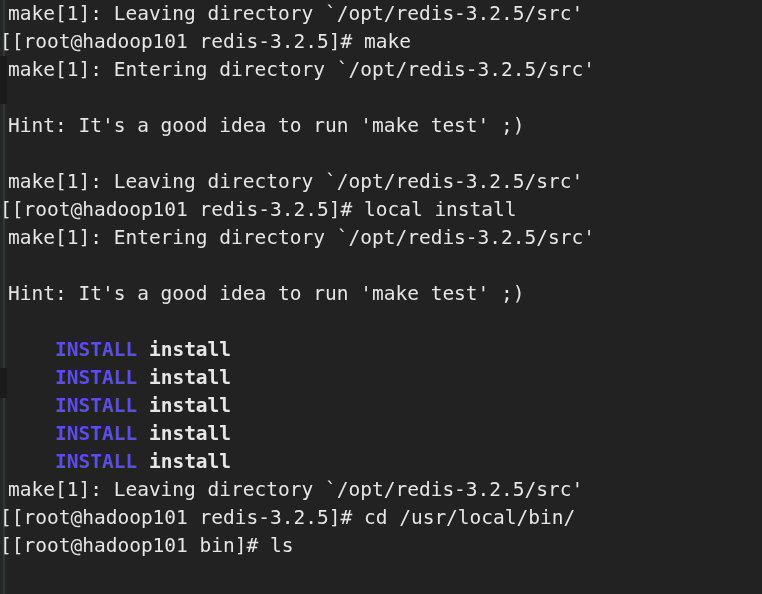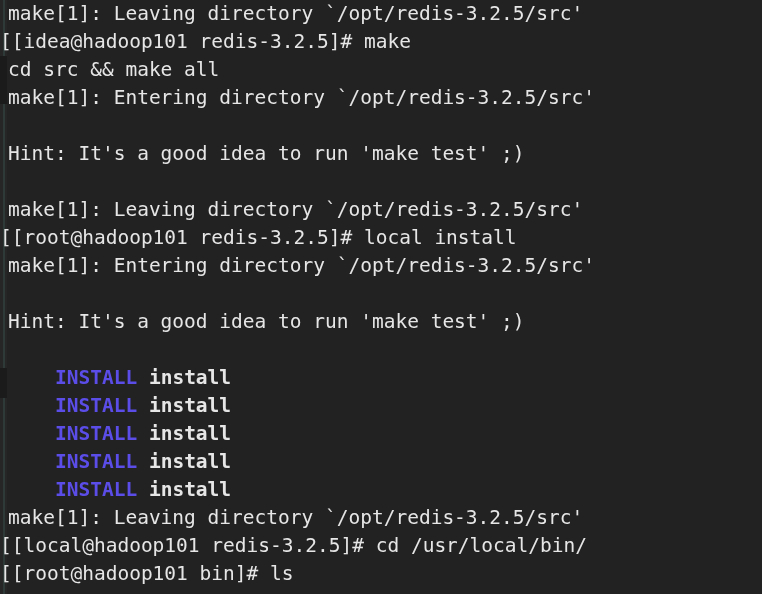--- a/index.html
+++ b/index.html
@@ -100,35 +100,34 @@
 <div id="terminal">
 
   <div id="gutter">
     <div id="gutter-rule"></div>
     <div id="gutter-thumb"></div>
     <div id="gutter-thumb2"></div>
   </div>
 
   <div id="screen">
       <div class="line">make[1]: Leaving directory `/opt/redis-3.2.5/src'</div>
-      <div class="line flush">[[idea@hadoop101 redis-3.2.5]# make</div>
-      <div class="line">cd src &amp;&amp; make all</div>
+      <div class="line flush">[[root@hadoop101 redis-3.2.5]# make</div>
       <div class="line">make[1]: Entering directory `/opt/redis-3.2.5/src'</div>
       <div class="line blank"> </div>
       <div class="line">Hint: It's a good idea to run 'make test' ;)</div>
       <div class="line blank"> </div>
       <div class="line">make[1]: Leaving directory `/opt/redis-3.2.5/src'</div>
       <div class="line flush">[[root@hadoop101 redis-3.2.5]# local install</div>
       <div class="line">make[1]: Entering directory `/opt/redis-3.2.5/src'</div>
       <div class="line blank"> </div>
       <div class="line">Hint: It's a good idea to run 'make test' ;)</div>
       <div class="line blank"> </div>
       <div class="line"><span class="tok-plain">    </span><span class="tok-install">INSTALL</span><span class="tok-plain"> </span><span class="tok-plain tok-bold">install</span></div>
       <div class="line"><span class="tok-plain">    </span><span class="tok-install">INSTALL</span><span class="tok-plain"> </span><span class="tok-plain tok-bold">install</span></div>
       <div class="line"><span class="tok-plain">    </span><span class="tok-install">INSTALL</span><span class="tok-plain"> </span><span class="tok-plain tok-bold">install</span></div>
       <div class="line"><span class="tok-plain">    </span><span class="tok-install">INSTALL</span><span class="tok-plain"> </span><span class="tok-plain tok-bold">install</span></div>
       <div class="line"><span class="tok-plain">    </span><span class="tok-install">INSTALL</span><span class="tok-plain"> </span><span class="tok-plain tok-bold">install</span></div>
       <div class="line">make[1]: Leaving directory `/opt/redis-3.2.5/src'</div>
-      <div class="line flush">[[local@hadoop101 redis-3.2.5]# cd /usr/local/bin/</div>
+      <div class="line flush">[[root@hadoop101 redis-3.2.5]# cd /usr/local/bin/</div>
       <div class="line flush">[[root@hadoop101 bin]# ls</div>
     </div>
 
 </div>
 
 </body></html>

